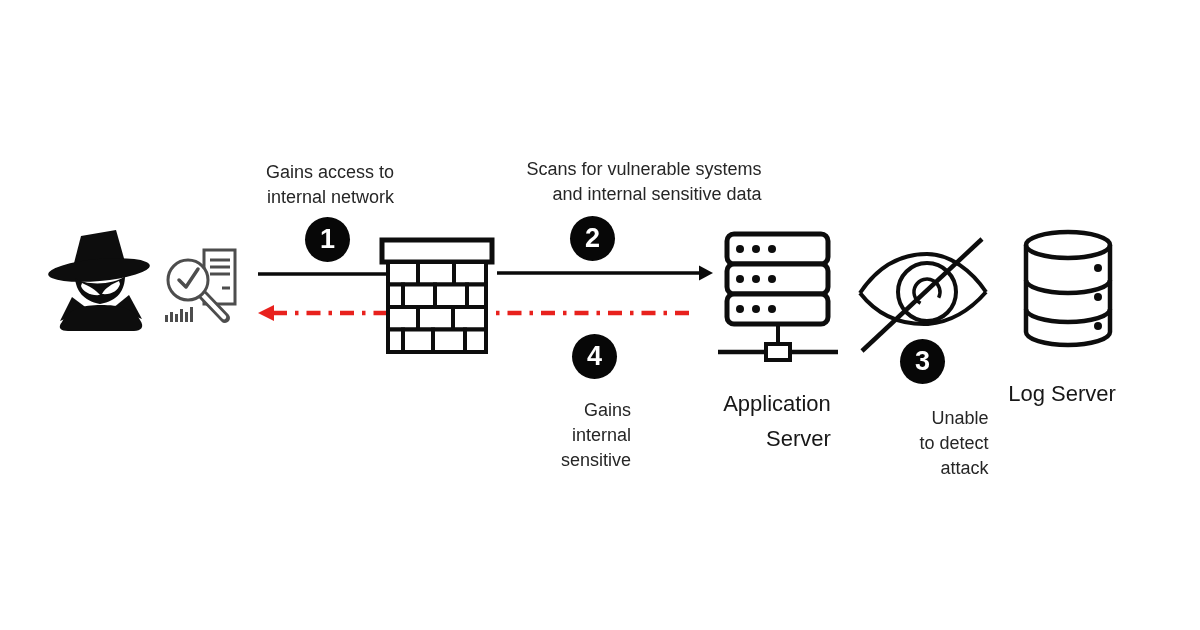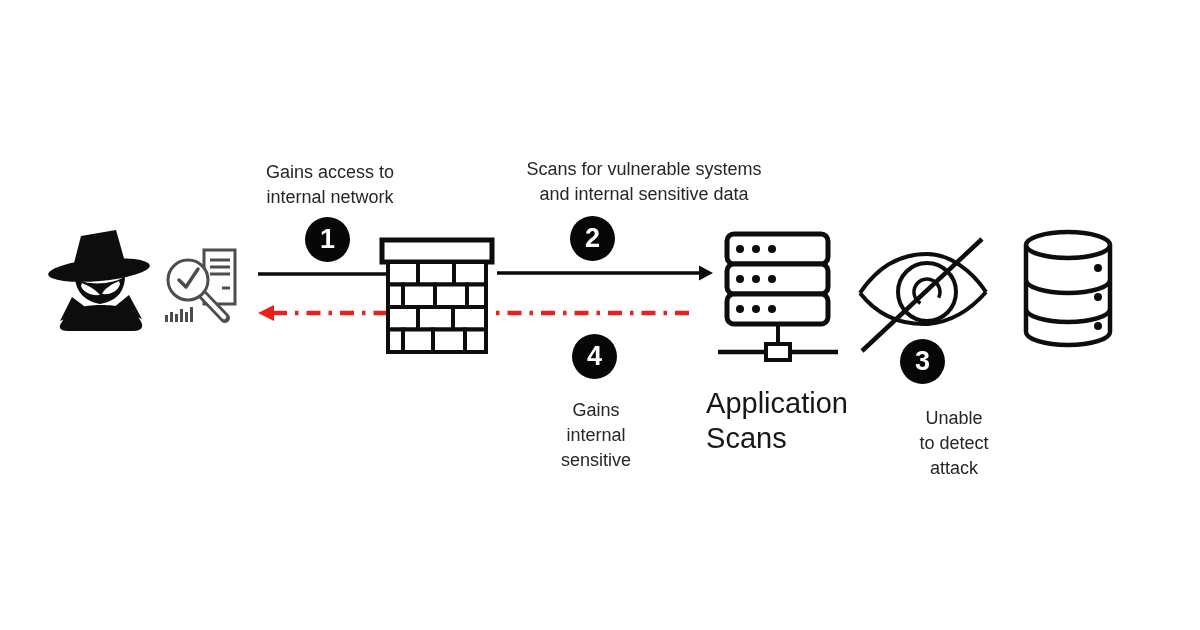--- a/index.html
+++ b/index.html
@@ -7,26 +7,26 @@
     position:relative;width:1200px;height:630px;background:#ffffff;overflow:hidden;
     font-family:"Liberation Sans",sans-serif;
   }
   .layer{position:absolute;left:0;top:0;z-index:1;}
   .icon{position:absolute;z-index:2;}
   .badge{
     position:absolute;width:45px;height:45px;border-radius:50%;background:#070707;color:#ffffff;
     font-size:27px;font-weight:700;display:flex;align-items:center;justify-content:center;z-index:4;
   }
   .step-label{
-    position:absolute;transform:translateX(-50%);text-align:center;
+    position:absolute;transform:translateX(-50%);text-align:right;
     font-size:18px;line-height:25px;color:#262626;white-space:nowrap;z-index:3;
   }
   .node-label{
-    position:absolute;transform:translateX(-50%);text-align:left;
-    font-size:29px;line-height:35px;color:#171717;white-space:nowrap;z-index:3;
+    position:absolute;transform:translateX(-50%);text-align:right;
+    font-size:22px;line-height:35px;color:#171717;white-space:nowrap;z-index:3;
   }
 </style>
 </head>
 <body>
 
 <div class="canvas">
 
   <svg class="layer" width="1200" height="630" viewBox="0 0 1200 630">
     <line x1="258" y1="274" x2="390" y2="274" stroke="#0a0a0a" stroke-width="3.5"></line>
     <line x1="497" y1="273" x2="699" y2="273" stroke="#0a0a0a" stroke-width="3.5"></line>
@@ -167,16 +167,19 @@
     <div>attack</div>
   </div>
   <div class="step-label" style="left:596px;top:398px;">
     <div>Gains</div>
     <div>internal</div>
     <div>sensitive</div>
   </div>
 
   <div class="node-label" style="left:777px;top:386px;">
     <div>Application</div>
-    <div>Scans</div>
+    <div>Server</div>
+  </div>
+  <div class="node-label" style="left:1062px;top:376px;">
+    <div>Log Server</div>
   </div>
 
 </div>
 
 </body></html>

